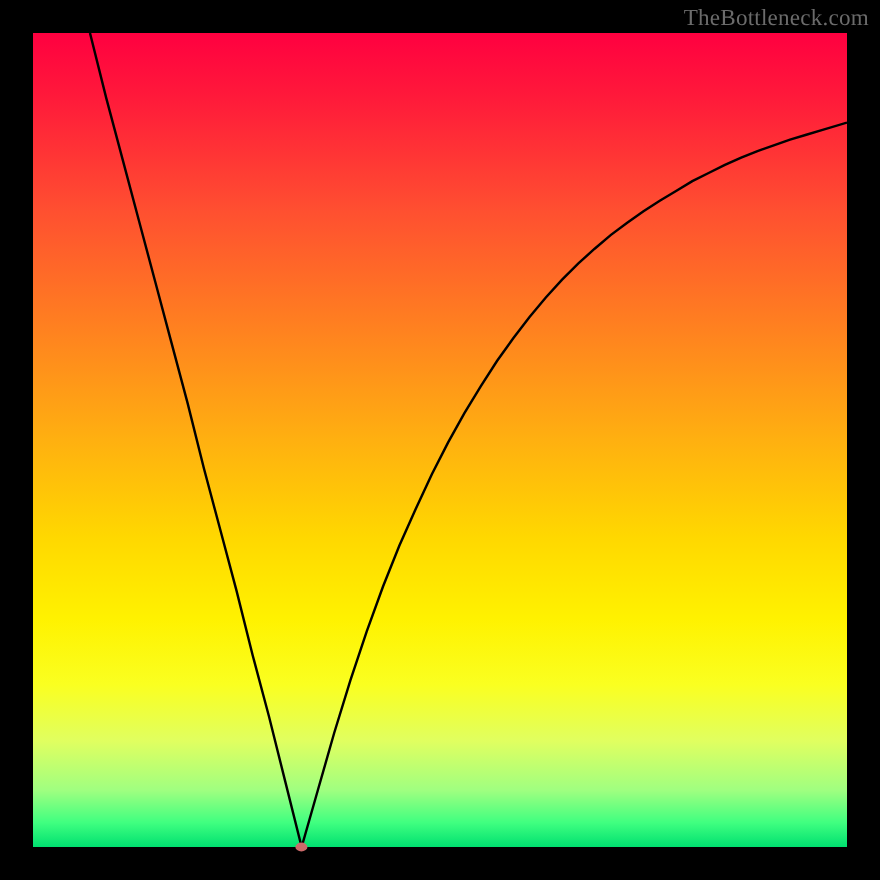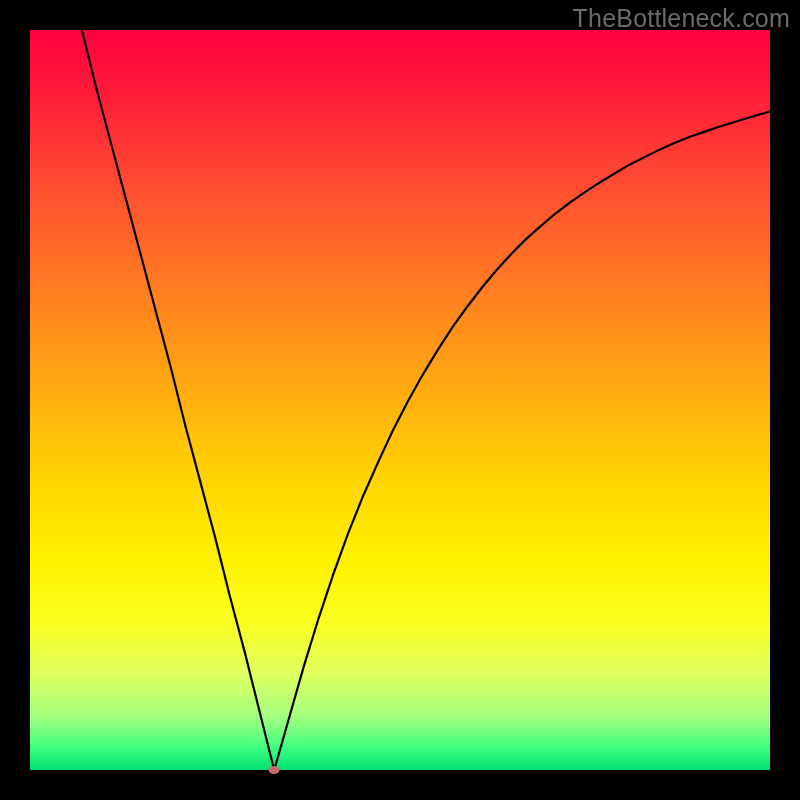--- a/index.html
+++ b/index.html
@@ -36,22 +36,22 @@
     width: 11px;
     height: 8px;
     background: #cc6a6a;
     border-radius: 50%;
     transform: translate(-50%, -50%);
   }
   .watermark {
     position: absolute;
     top: 4px;
     right: 10px;
-    font-family: Liberation Sans, sans-serif;
-    font-size: 25px;
+    font-family: Liberation Serif, serif;
+    font-size: 21px;
     color: #6b6b6b;
     letter-spacing: 0.2px;
   }
 </style>
 </head>
 <body>
 
 <div class="wrap">
   <div class="watermark">TheBottleneck.com</div>
 

